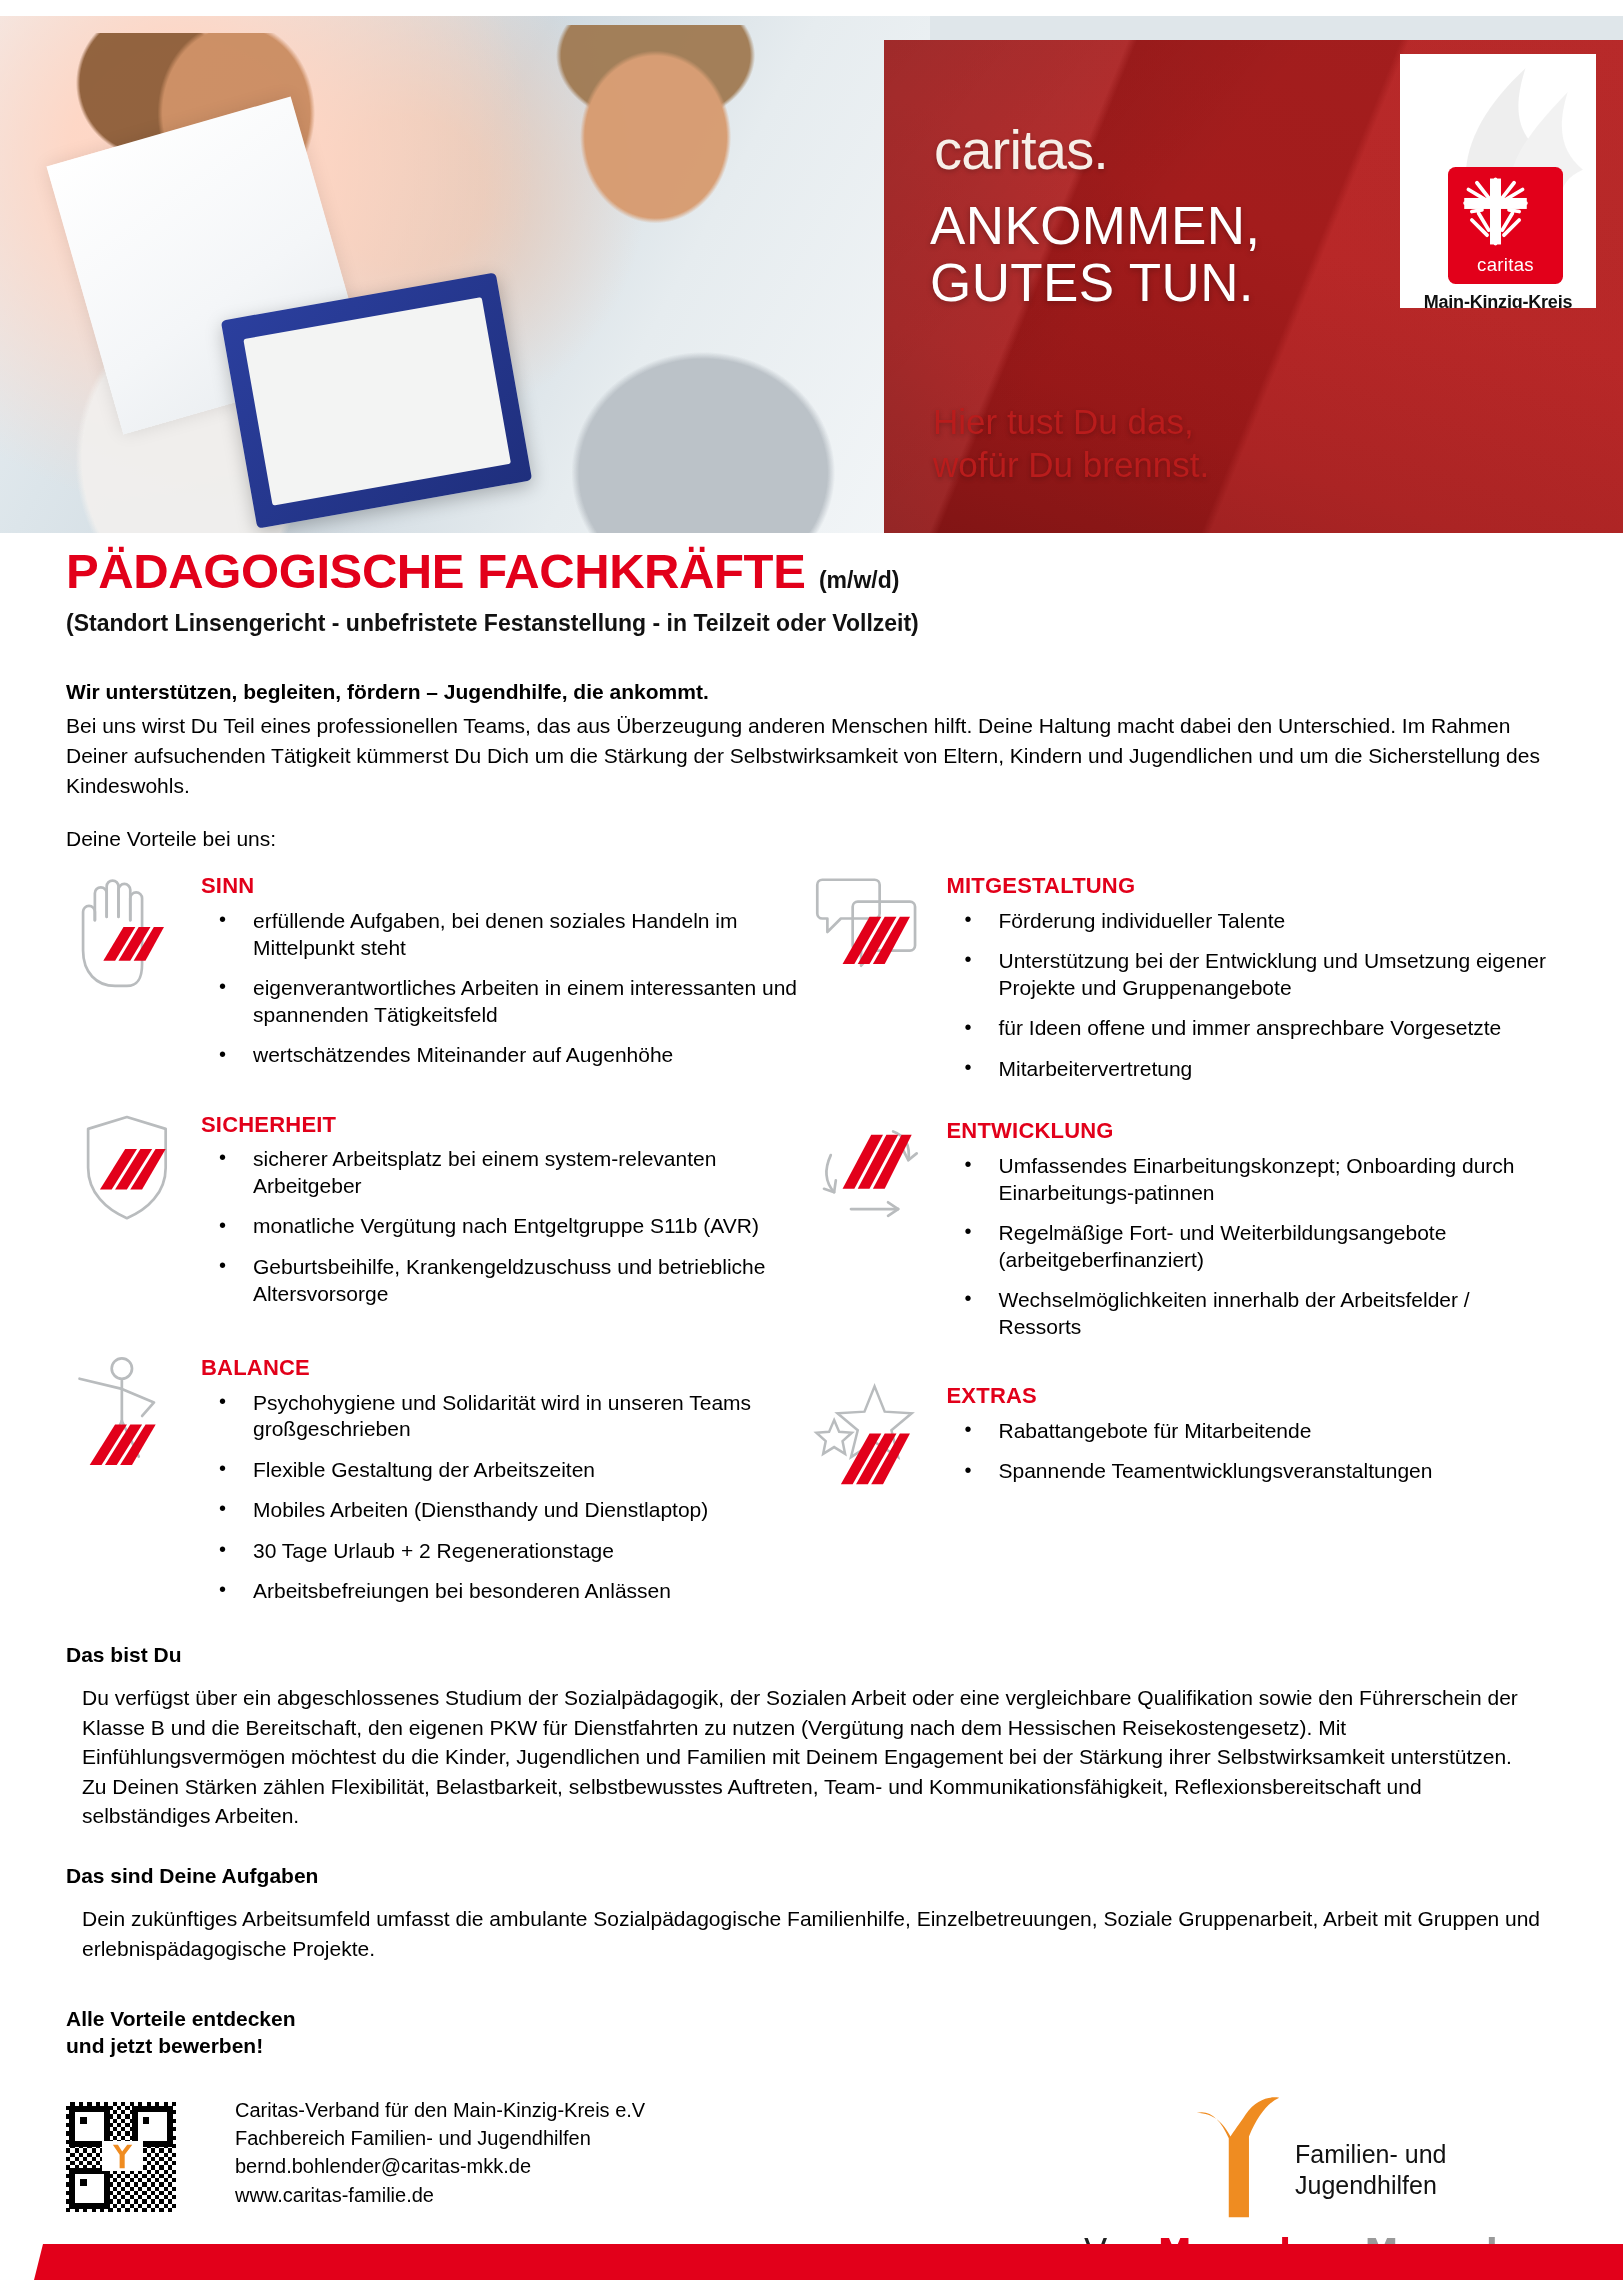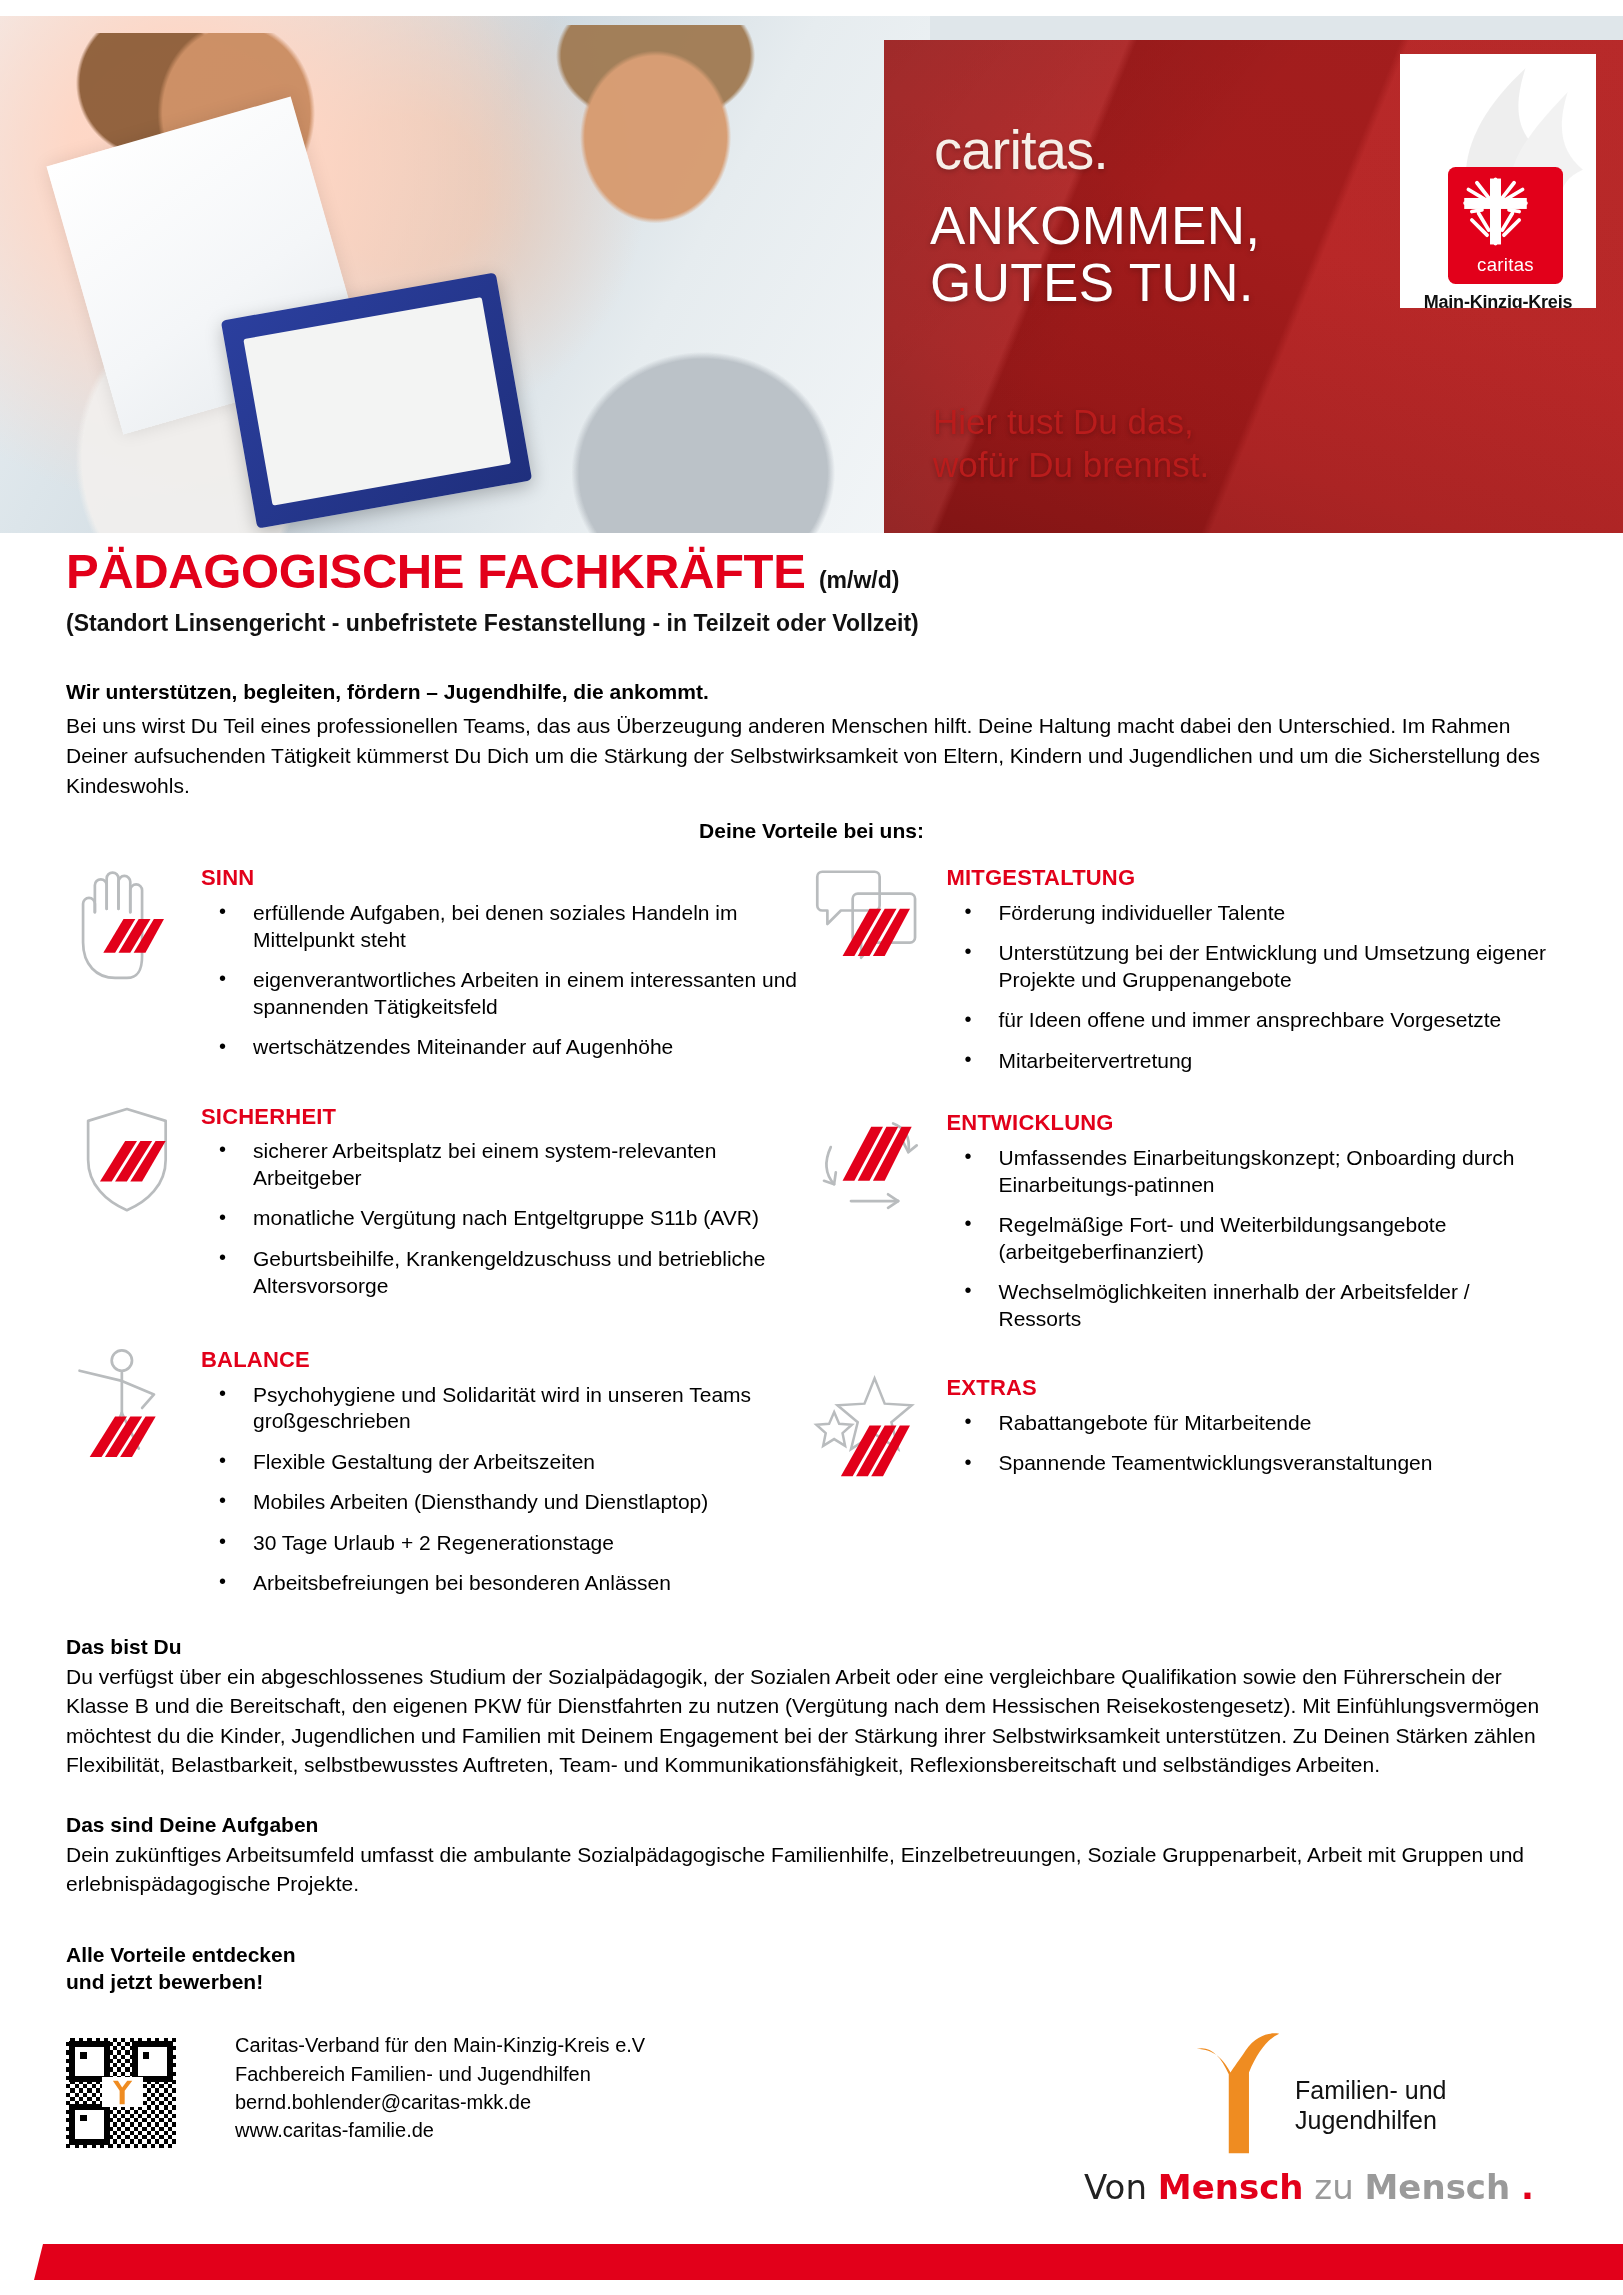--- a/index.html
+++ b/index.html
@@ -214,24 +214,23 @@
   }
   .intro-body {
     font-size: 21px;
     font-weight: 400;
     line-height: 1.43;
     margin-top: 3.4px;
     max-width: 1488px;
   }
 
   .benefits-head {
-    margin-top: 18px;
+    margin-top: 26px;
     font-size: 21px;
-    font-weight: 700;
-    text-align: center;
+    font-weight: 400;
   }
 
   
   .cols {
     position: relative;
     margin-top: 22px;
     display: flex;
     gap: 0;
   }
   .col { width: 812px; position: relative; }
@@ -275,21 +274,21 @@
   }
 
   
   .tail { margin-top: 25px; }
   .tail h3 {
     margin: 0 0 2.5px 0;
     font-size: 21px;
     font-weight: 700;
   }
   .tail p {
-    margin: 0;
+    margin: 16px;
     font-size: 21px;
     line-height: 1.4;
     max-width: 1497px;
   }
   .apply {
     margin-top: 42px;
     font-size: 21px;
     font-weight: 700;
     line-height: 1.3;
   }

